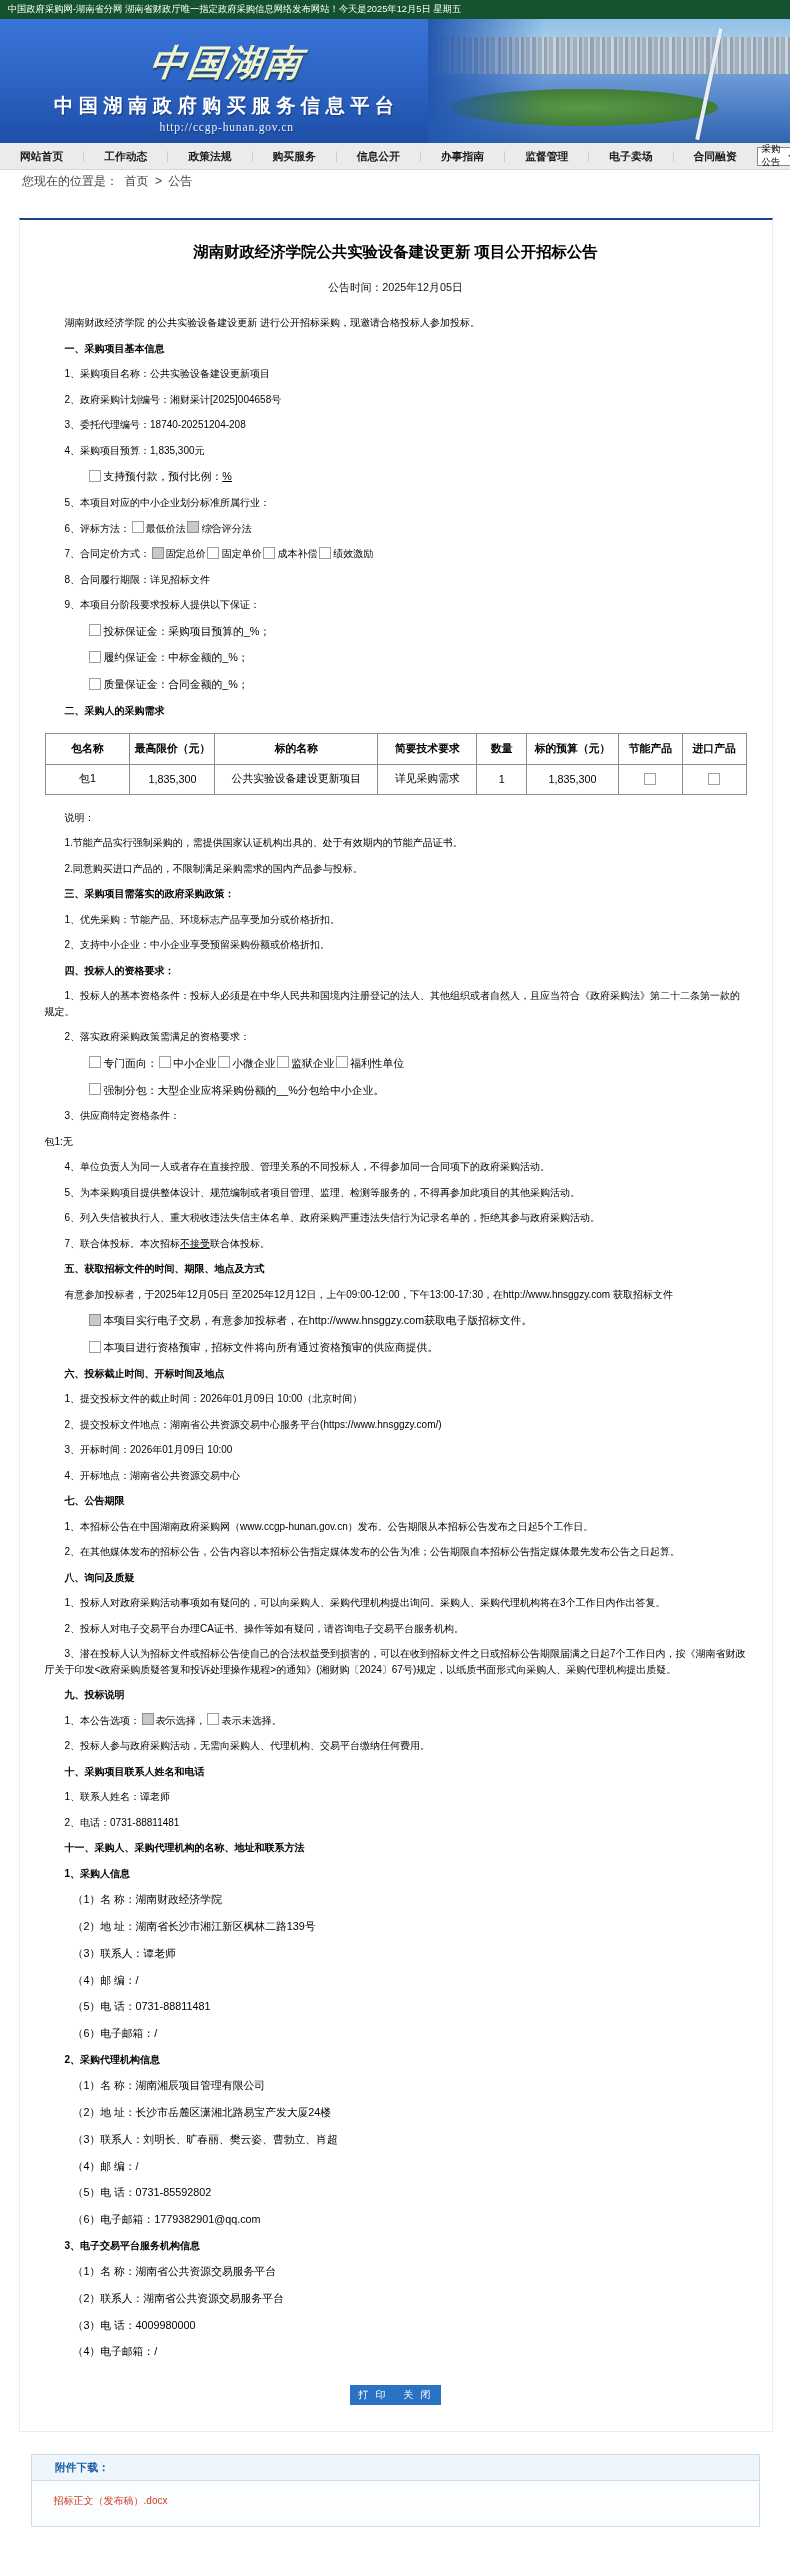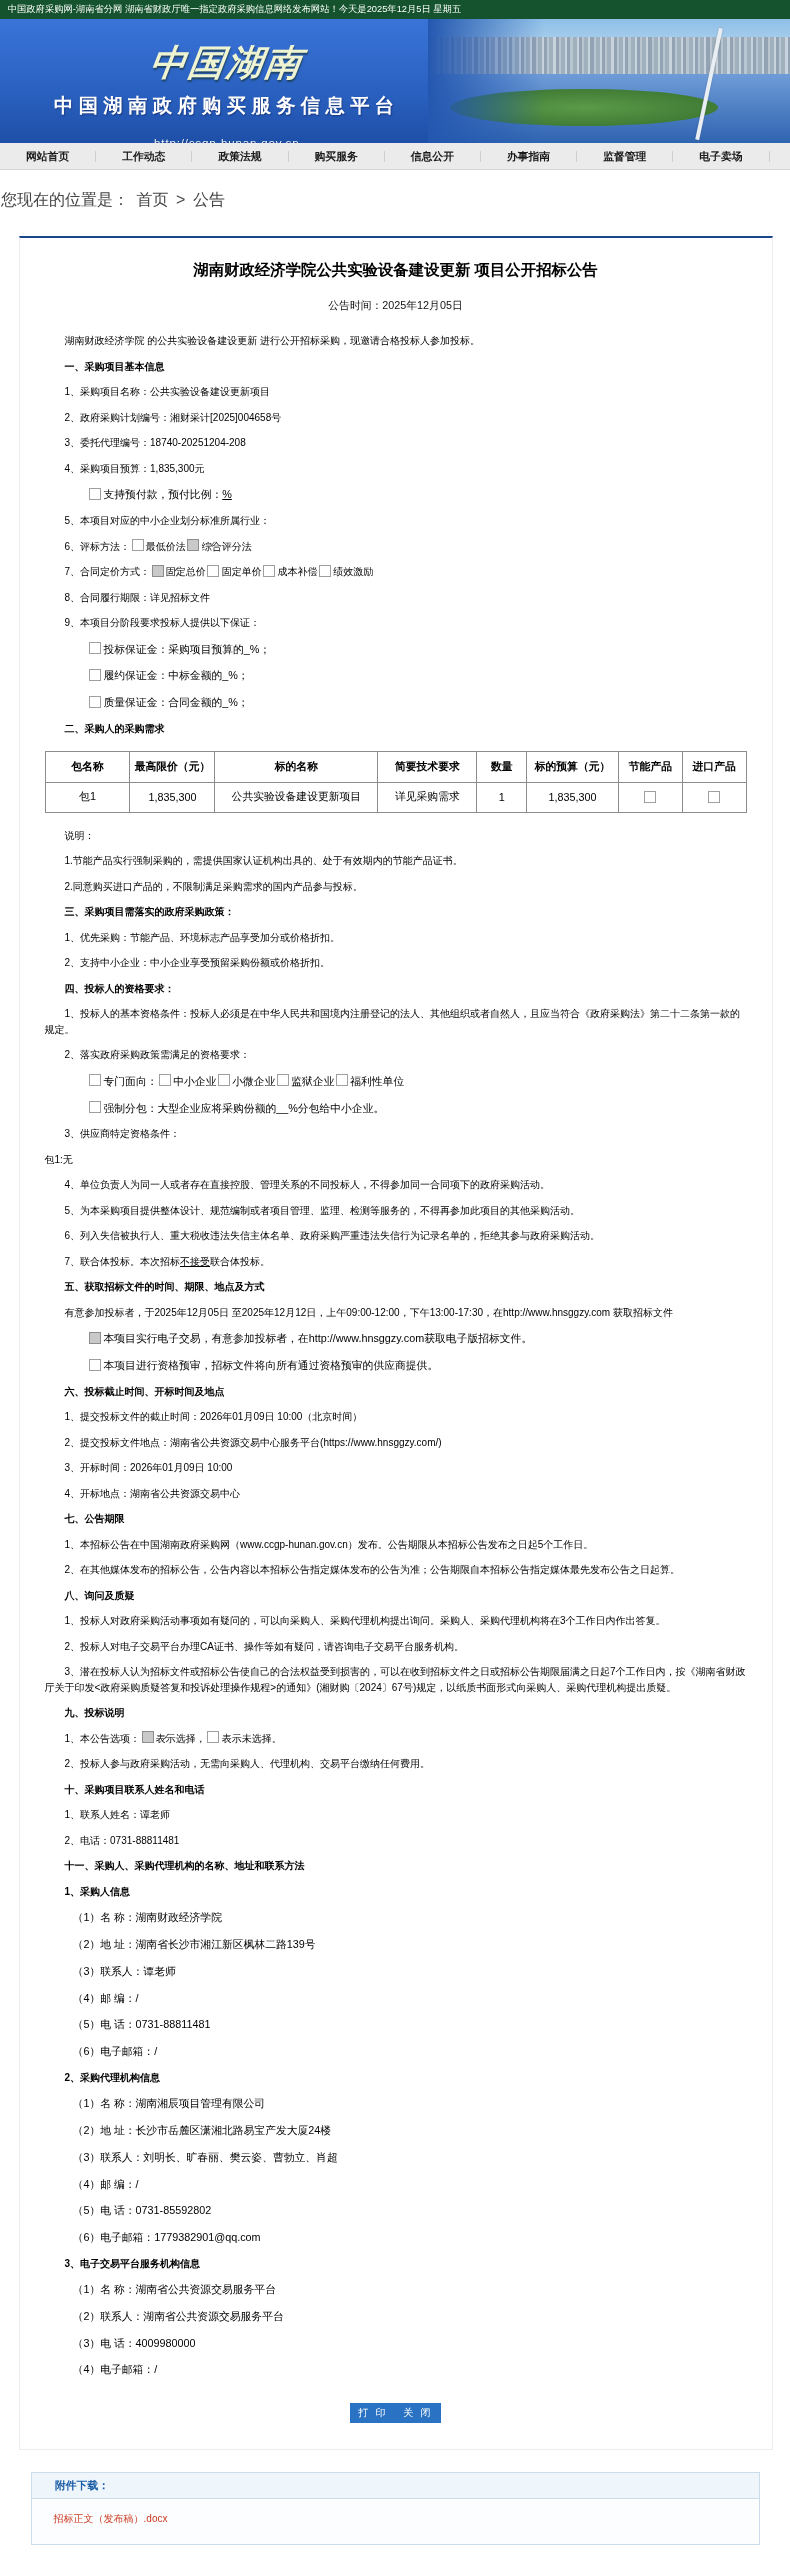--- a/index.html
+++ b/index.html
@@ -15,33 +15,33 @@
   .photo .river{position:absolute;left:0;right:0;bottom:0;height:56%;background:linear-gradient(#6f9cd8,#2f64b0);}
   .photo .island{position:absolute;left:6%;bottom:14%;width:74%;height:30%;background:radial-gradient(ellipse at center,#5a9a48,#3f7a34 75%);border-radius:50%;}
   .photo .bridge{position:absolute;right:22%;top:6%;width:3.9px;height:92%;background:#e8eef4;transform:rotate(12deg);box-shadow:0 0 1.5px rgba(0,0,0,.3);}
   .photo .fade{position:absolute;top:0;bottom:0;left:0;right:0;background:linear-gradient(90deg,#2458b0 0%,rgba(36,88,176,0) 32%);}
   .brand{position:absolute;left:54px;top:20px;text-align:center;z-index:2;}
   .brand-line1{display:flex;align-items:baseline;justify-content:center;}
   .callig{font-size:36px;font-weight:bold;font-style:italic;letter-spacing:2.3px;color:#eef4d2;
           transform:skewX(-8deg);text-shadow:0.8px 1.5px 1.5px rgba(20,40,20,.55);}
   .logotext{font-size:34px;font-weight:bold;color:#fff;letter-spacing:4.6px;margin-left:6.2px;text-shadow:1.5px 1.5px 2.3px rgba(0,0,40,.45);}
   .brand-sub{font-size:19.3px;color:#fff;font-weight:bold;letter-spacing:5.4px;margin-top:3.9px;text-shadow:0.8px 0.8px 1.5px rgba(0,0,40,.4);}
-  .brand-url{font-size:11.6px;color:#eaf2ff;margin-top:17px;letter-spacing:0.8px;text-shadow:0.8px 0.8px 0.8px rgba(0,0,40,.4);}
+  .brand-url{font-size:11.6px;color:#eaf2ff;margin-top:2px;letter-spacing:0.8px;text-shadow:0.8px 0.8px 0.8px rgba(0,0,40,.4);font-family:Liberation Serif, serif;}
   
   .navbar{height:26px;background:#ebebeb;border-bottom:0.8px solid #d6d6d6;display:flex;align-items:center;font-size:10.8px;}
-  .nav-item{font-weight:bold;color:#1a1a1a;padding:0 26px;line-height:11.6px;border-right:0.8px solid #cfcfcf;cursor:pointer;white-space:nowrap;}
+  .nav-item{font-weight:bold;color:#1a1a1a;padding:0 20px;line-height:11.6px;border-right:0.8px solid #cfcfcf;cursor:pointer;white-space:nowrap;}
   .nav-item:last-of-type{border-right:none;}
   .nav-search{margin-left:auto;display:flex;align-items:center;gap:3.9px;padding-right:3.9px;}
   .sel{width:42px;height:18.5px;border:0.8px solid #8a8a8a;background:#fff;font-size:9.3px;display:flex;align-items:center;justify-content:flex-end;padding:0 3.9px;box-sizing:border-box;cursor:pointer;}
   .sel .arr{width:0;height:0;border-left:3.1px solid transparent;border-right:3.1px solid transparent;border-top:3.9px solid #444;}
   .inp{width:122px;height:18.5px;box-sizing:border-box;border:0.8px solid #a9b6c3;font-size:9.3px;padding:0 4.6px;color:#333;}
   .inp::placeholder{color:#aaa;}
   .sbtn{width:36px;height:18.5px;background:#1f66c1;border:none;display:flex;align-items:center;justify-content:center;cursor:pointer;}
   
-  .crumb{height:23px;line-height:23px;font-size:16px;color:#444;padding-left:1px;margin-top:18px;}
+  .crumb{height:23px;line-height:23px;font-size:12px;color:#444;padding-left:22px;}
   .crumb a{color:#444;text-decoration:none;margin:0 3.1px;cursor:pointer;}
   
   .card{margin:25px 18.5px 0;border-top:2.3px solid #1a458c;border-left:0.8px solid #ececec;border-right:0.8px solid #ececec;border-bottom:0.8px solid #ececec;padding:20px 25px 26px;}
   .title{font-size:15.4px;font-weight:bold;text-align:center;margin:1.5px 0 18.5px;}
   .meta{font-size:10.8px;text-align:center;margin-bottom:20px;color:#111;}
   .p{font-size:10px;line-height:1.55;margin:10px 0;text-indent:2em;}
   .ps{font-size:10.8px;line-height:1.55;margin:10px 0;padding-left:2em;text-indent:2em;}
   .pc{font-size:10.8px;line-height:1.55;margin:10px 0;padding-left:2.6em;text-indent:0;}
   .b{font-weight:bold;}
   .ul{text-decoration:underline;}

